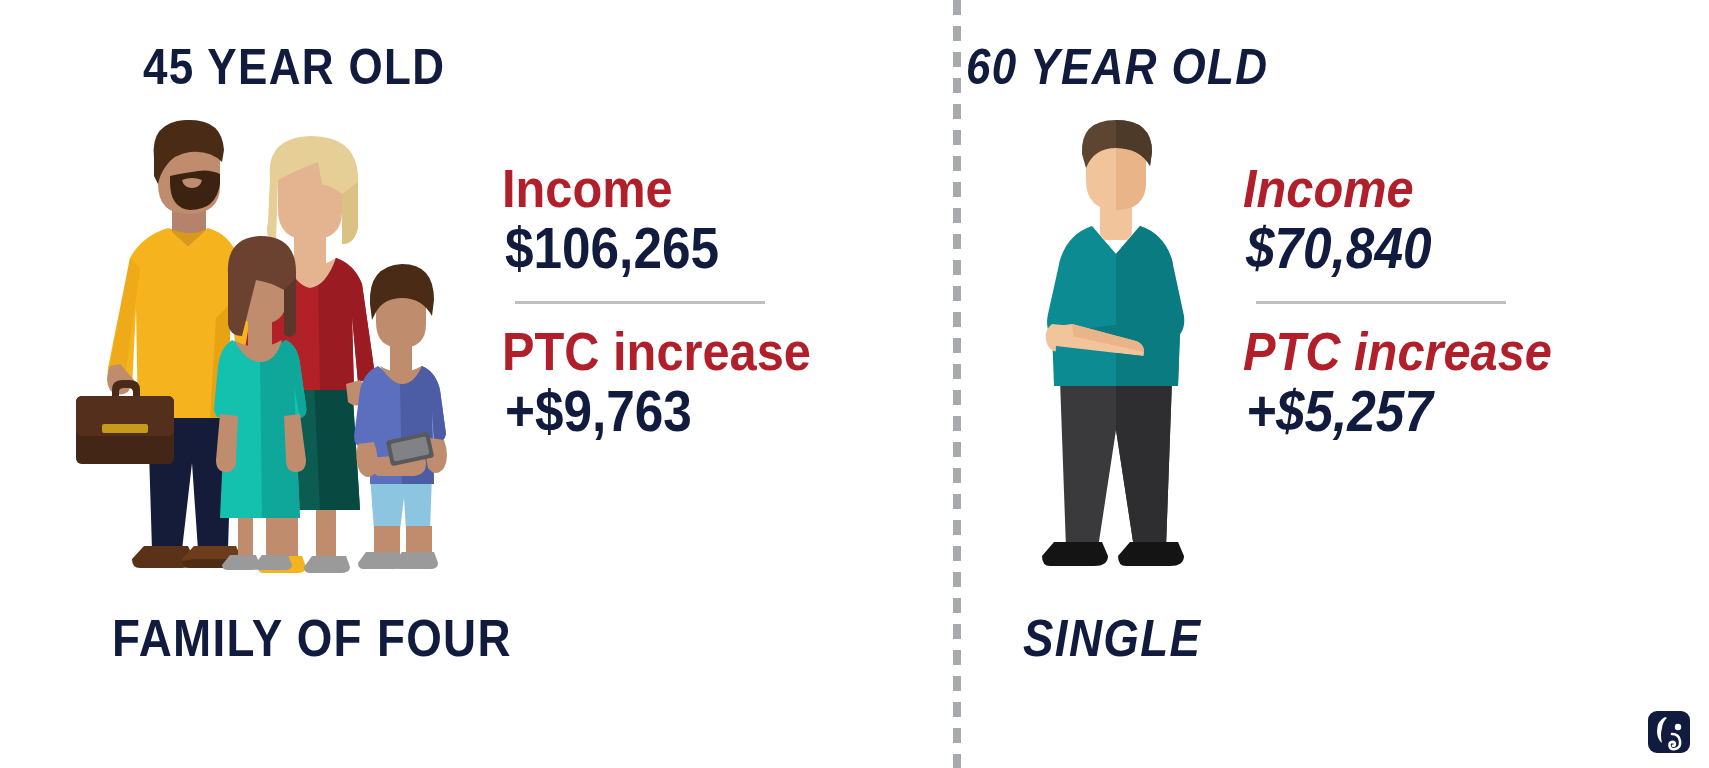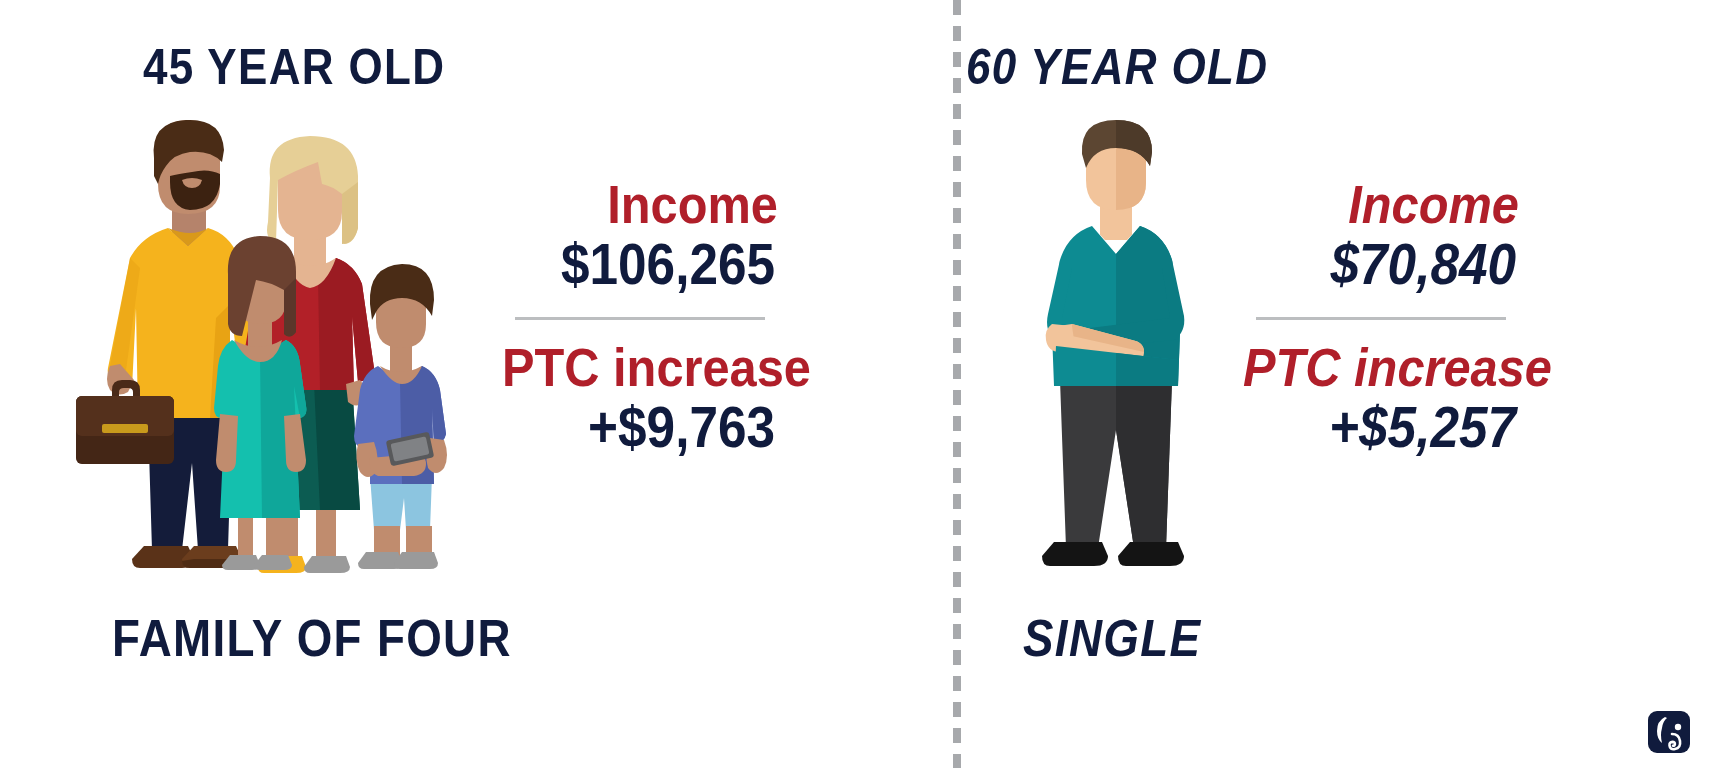--- a/index.html
+++ b/index.html
@@ -57,23 +57,23 @@
     white-space:nowrap;
     transform:scaleX(0.88);
     transform-origin:left center;
   }
   .panel-left  .panel-caption { left:112px; top:608px; }
   .panel-right .panel-caption { left:62px;  top:608px; }
 
   
   .stats {
     position:absolute;
-    top:177px;
+    top:161px;
     width:300px;
-    text-align:right;
+    text-align:left;
   }
   .panel-left  .stats { left:490px; }
   .panel-right .stats { left:270px; }
 
   .stat-label {
     font-family:"Liberation Sans Narrow","Liberation Sans", sans-serif;
     font-weight:700;
     font-size:53px;
     color:#b01f2a;
     line-height:1.05;

